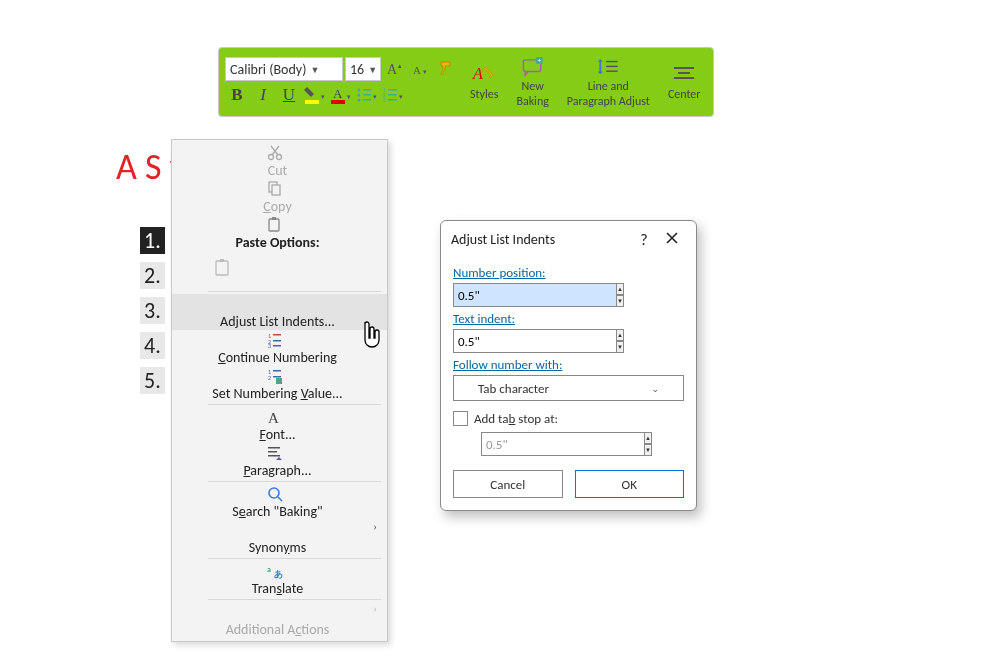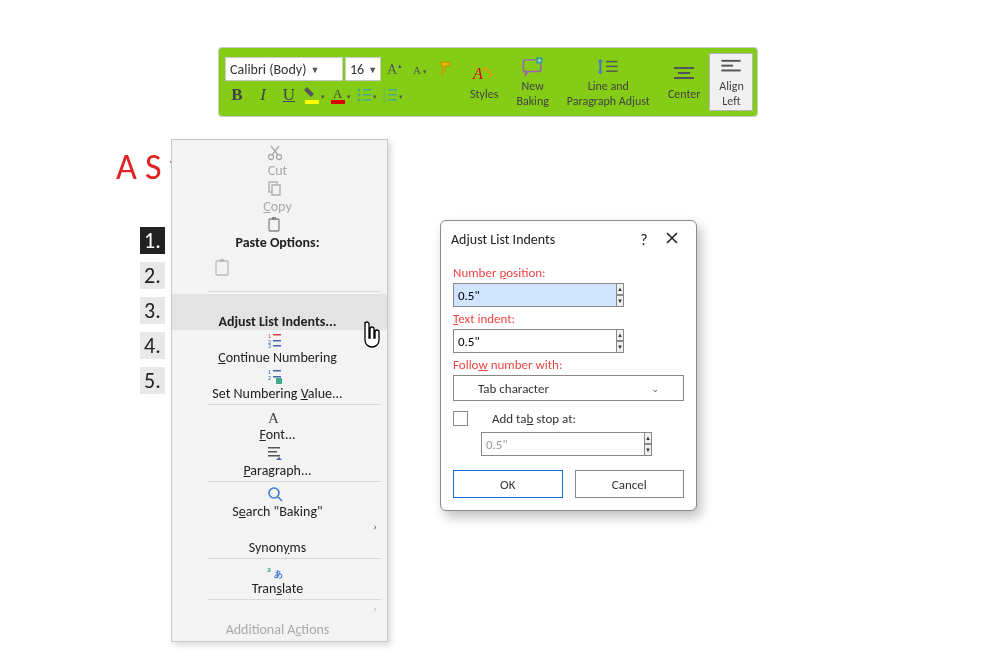--- a/index.html
+++ b/index.html
@@ -119,21 +119,21 @@
     display: flex;
     align-items: center;
     height: 36px;
     padding: 0 10px 0 6px;
     font-size: 14px;
     color: #555;
     position: relative;
     flex-direction: column;
   }
   .ctx-item.enabled { color: #222; }
-  .ctx-item.hover { background: #e3e3e3; font-weight: bold; }
+  .ctx-item.hover { background: #e3e3e3; }
   .ctx-item.disabled { color: #aaa; }
   .ctx-ico {
     width: 28px;
     height: 24px;
     display: flex;
     align-items: center;
     justify-content: center;
     margin-right: 6px;
   }
   .ctx-sep {
@@ -193,21 +193,21 @@
     width: 28px;
     text-align: center;
     font-size: 16px;
     color: #222;
     cursor: pointer;
   }
   .dlg-body {
     padding: 4px 12px 12px 12px;
     font-size: 13px;
   }
-  .dlg-label { margin: 4px 0 3px 0; color: #ef4444; }
+  .dlg-label { margin: 4px 0 3px 0; color: #0369a1; text-decoration: underline; }
   .spin {
     display: flex;
     width: 122px;
   }
   .spin input[type=text] {
     flex: 1;
     border: 1px solid #888;
     height: 24px;
     padding: 0 4px;
     font-size: 13px;
@@ -234,21 +234,21 @@
     height: 26px;
     display: flex;
     align-items: center;
     padding: 0 24px;
     justify-content: space-between;
     font-size: 13px;
   }
   .dlg-check {
     display: flex;
     align-items: center;
-    gap: 24px;
+    gap: 6px;
     margin-top: 10px;
   }
   .dlg-check .box {
     width: 15px;
     height: 15px;
     border: 1px solid #888;
   }
   .dlg-nested { margin: 6px 0 0 28px; }
   .dlg-nested .spin input[type=text] { color: #999; background: #fff; }
   .dlg-btns {
@@ -375,29 +375,20 @@
 
   <div class="big-btn">
     <svg width="26" height="22" viewBox="0 0 26 22">
         <rect x="3" y="4" width="20" height="2" fill="#555"></rect>
         <rect x="7" y="9" width="12" height="2" fill="#555"></rect>
         <rect x="3" y="14" width="20" height="2" fill="#555"></rect>
       </svg>
     <span class="lbl">Center</span>
   </div>
 
-  <div class="big-btn framed">
-    <svg width="26" height="22" viewBox="0 0 26 22">
-        <rect x="3" y="4" width="20" height="2" fill="#555"></rect>
-        <rect x="3" y="9" width="12" height="2" fill="#555"></rect>
-        <rect x="3" y="14" width="20" height="2" fill="#555"></rect>
-      </svg>
-    <span class="lbl">Align</span>
-    <span class="lbl" style="margin-top:0">Left</span>
-  </div>
 </div>
 
 <div class="heading">A S                          y List</div>
 
 <div class="numbers">
   <div class="num sel">1.</div>
   <div class="num">2.</div>
   <div class="num">3.</div>
   <div class="num">4.</div>
   <div class="num">5.</div>
@@ -573,21 +564,21 @@
       <div class="spin">
         <input type="text" disabled="" value="0.5&quot;" style="">
         <div class="arrows">
           <div>▲</div>
           <div>▼</div>
         </div>
       </div>
     </div>
 
     <div class="dlg-btns">
+      <div class="dlg-btn">
+        <span>Cancel</span>
+      </div>
       <div class="dlg-btn primary">
         <span>OK</span>
       </div>
-      <div class="dlg-btn">
-        <span>Cancel</span>
-      </div>
     </div>
   </div>
 </div>
 
 </body></html>

